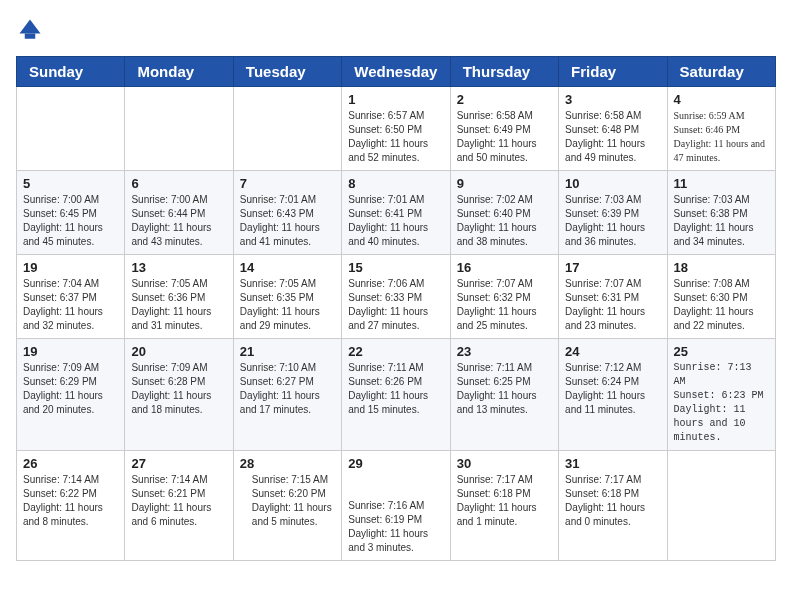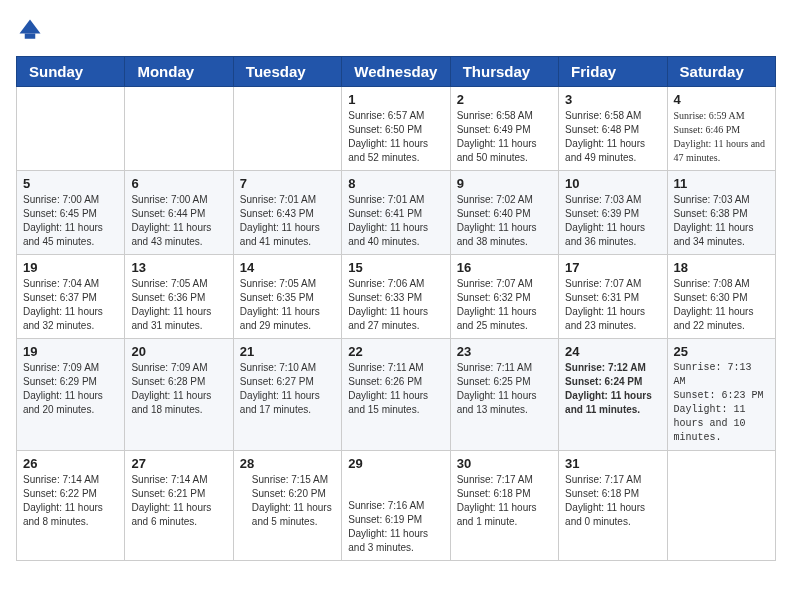--- a/index.html
+++ b/index.html
@@ -268,21 +268,21 @@
 Daylight: 11 hours and 15 minutes.</div>
         </td>
         <td>
           <span class="day-number">23</span>
           <div class="day-info" style="white-space: pre-line;">Sunrise: 7:11 AM
 Sunset: 6:25 PM
 Daylight: 11 hours and 13 minutes.</div>
         </td>
         <td>
           <span class="day-number">24</span>
-          <div class="day-info" style="white-space: pre-line; font-weight: bold;">Sunrise: 7:12 AM
+          <div class="day-info" style="white-space: pre-line;">Sunrise: 7:12 AM
 Sunset: 6:24 PM
 Daylight: 11 hours and 11 minutes.</div>
         </td>
         <td>
           <span class="day-number">25</span>
           <div class="day-info" style="white-space: pre-line; font-family: Liberation Mono, monospace;">Sunrise: 7:13 AM
 Sunset: 6:23 PM
 Daylight: 11 hours and 10 minutes.</div>
         </td>
       </tr>

